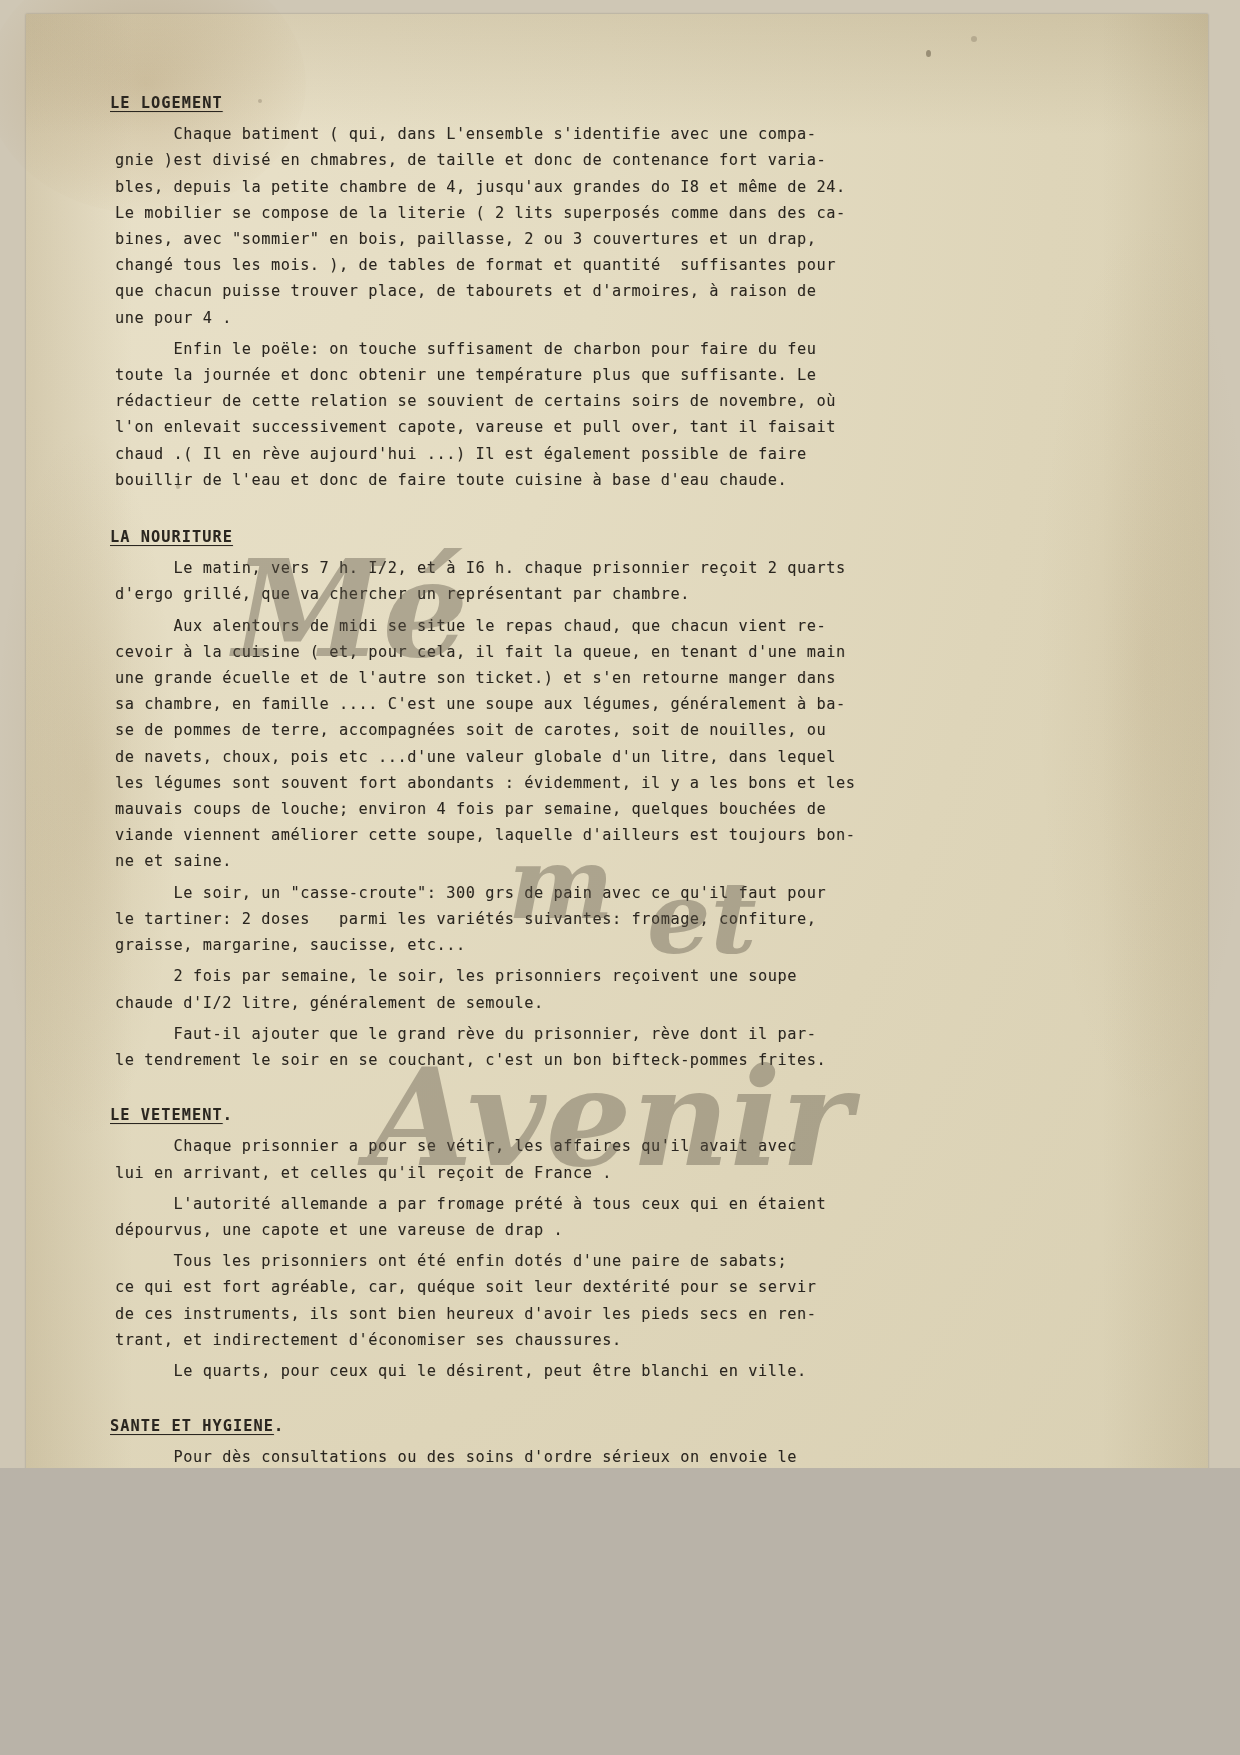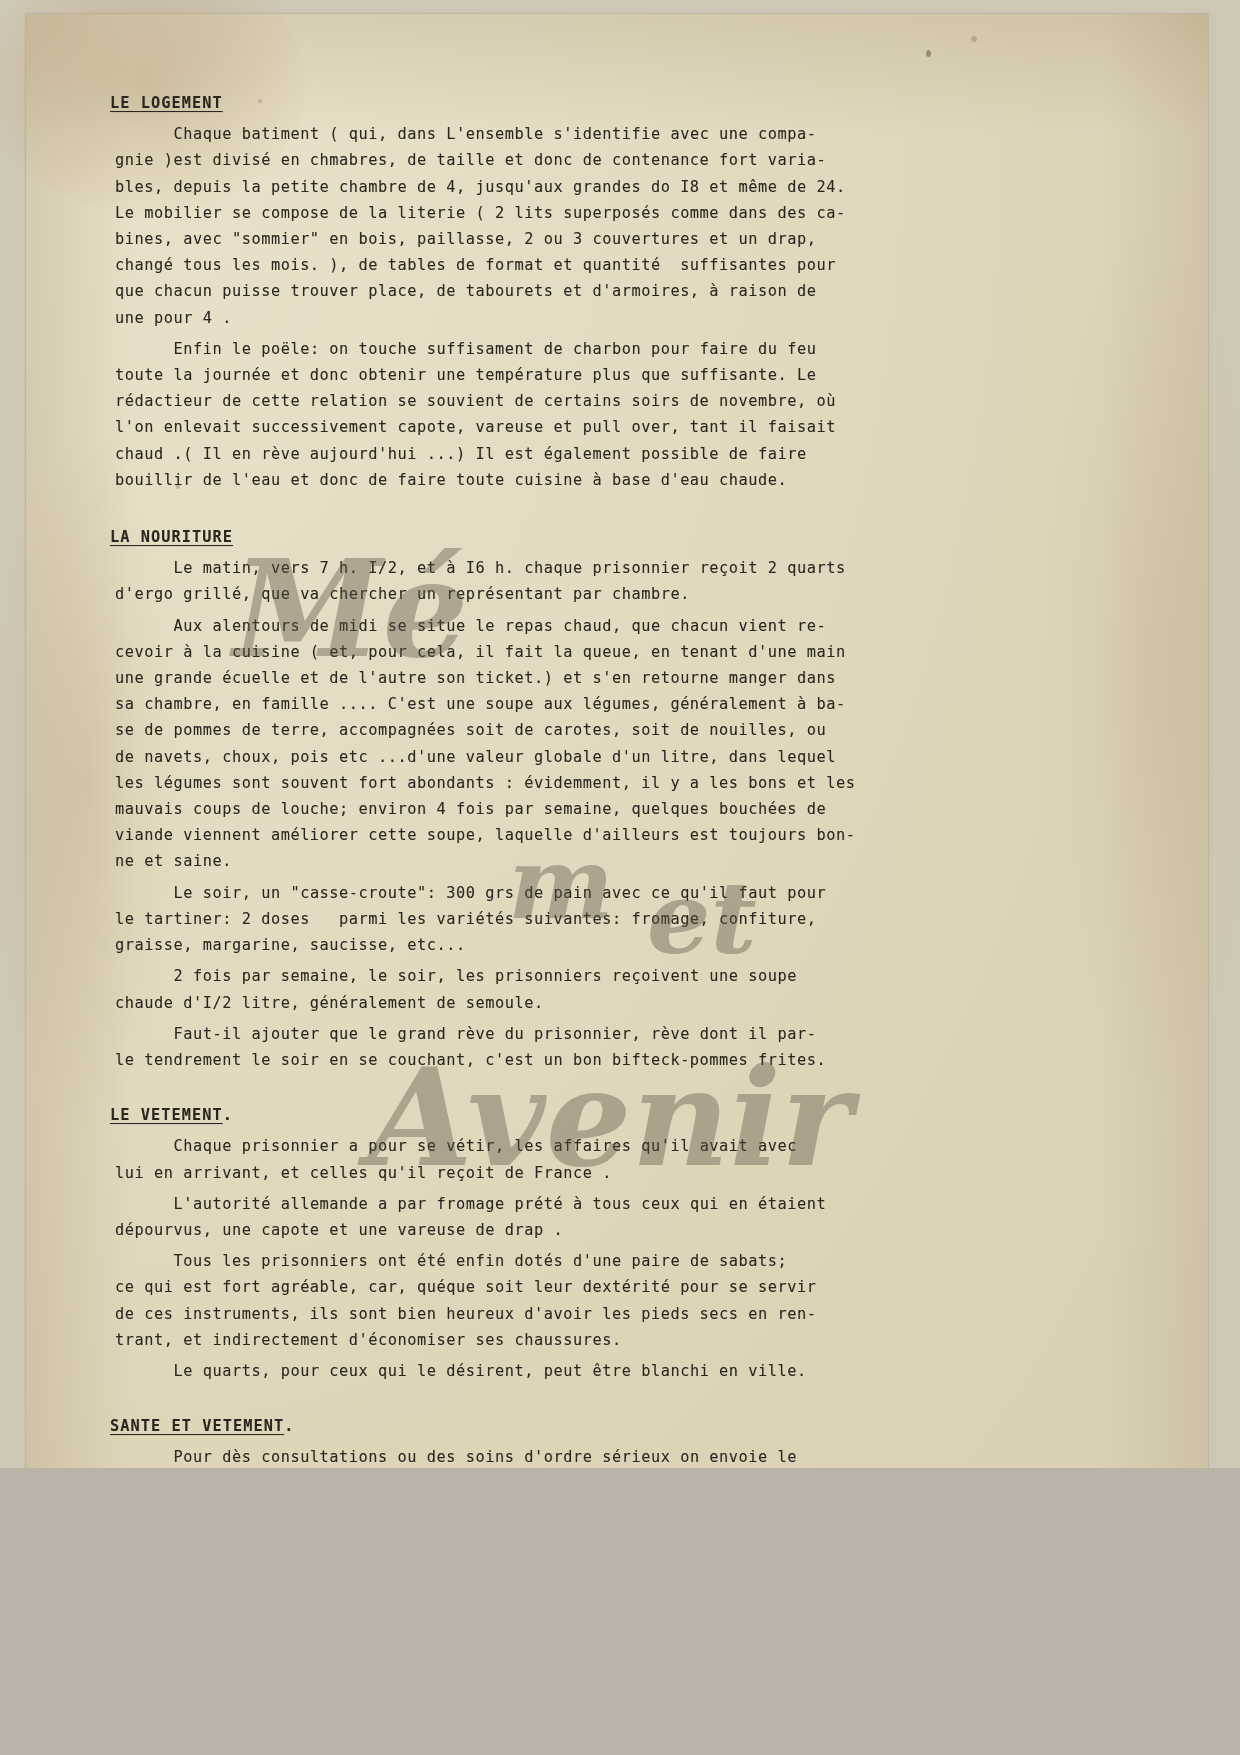--- a/index.html
+++ b/index.html
@@ -188,21 +188,21 @@
       <div class="para">      L'autorité allemande a par fromage prété à tous ceux qui en étaient
 dépourvus, une capote et une vareuse de drap .</div>
       <div class="para">      Tous les prisonniers ont été enfin dotés d'une paire de sabats;
 ce qui est fort agréable, car, quéque soit leur dextérité pour se servir
 de ces instruments, ils sont bien heureux d'avoir les pieds secs en ren-
 trant, et indirectement d'économiser ses chaussures.</div>
       <div class="para">      Le quarts, pour ceux qui le désirent, peut être blanchi en ville.</div>
 
       <div class="gap-md"></div>
 
-      <div class="section-head"><span class="u">SANTE ET VETEMENT</span><span>.</span></div>
+      <div class="section-head"><span class="u">SANTE ET HYGIENE</span><span>.</span></div>
       <div class="para">      Pour dès consultations ou des soins d'ordre sérieux on envoie le
 malade à l'hopital de Göttingen.</div>
       <div class="para">      Un dentiste civil et un oculiste viennent régulièrement à l'infir-</div>
 
     </div>
 
     <div class="watermark">
       <div class="wm-text wm1">Mé</div>
       <div class="wm-text wm2">m</div>
       <div class="wm-text wm3">et</div>

